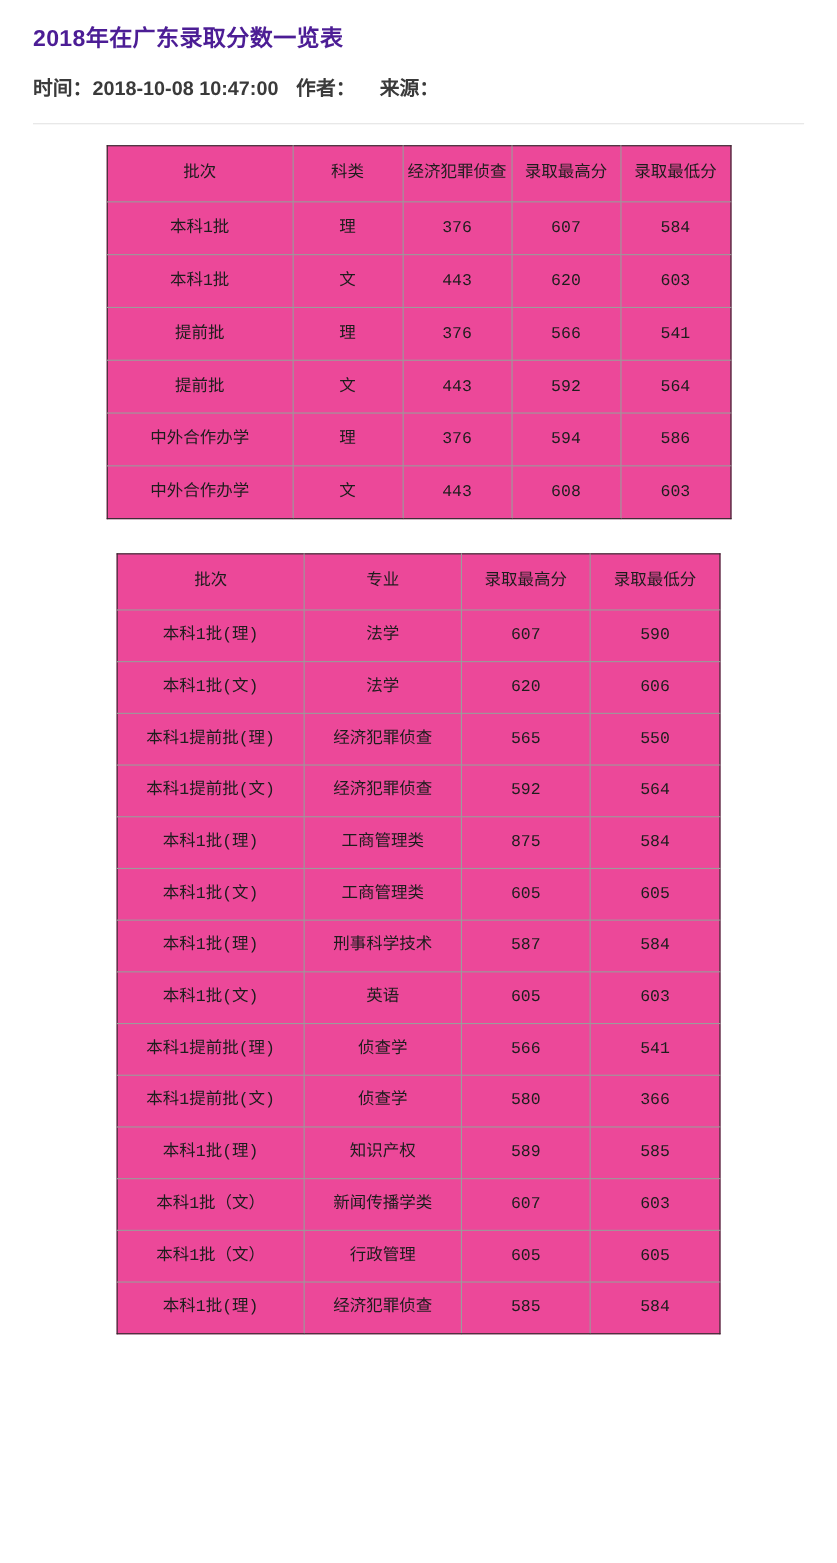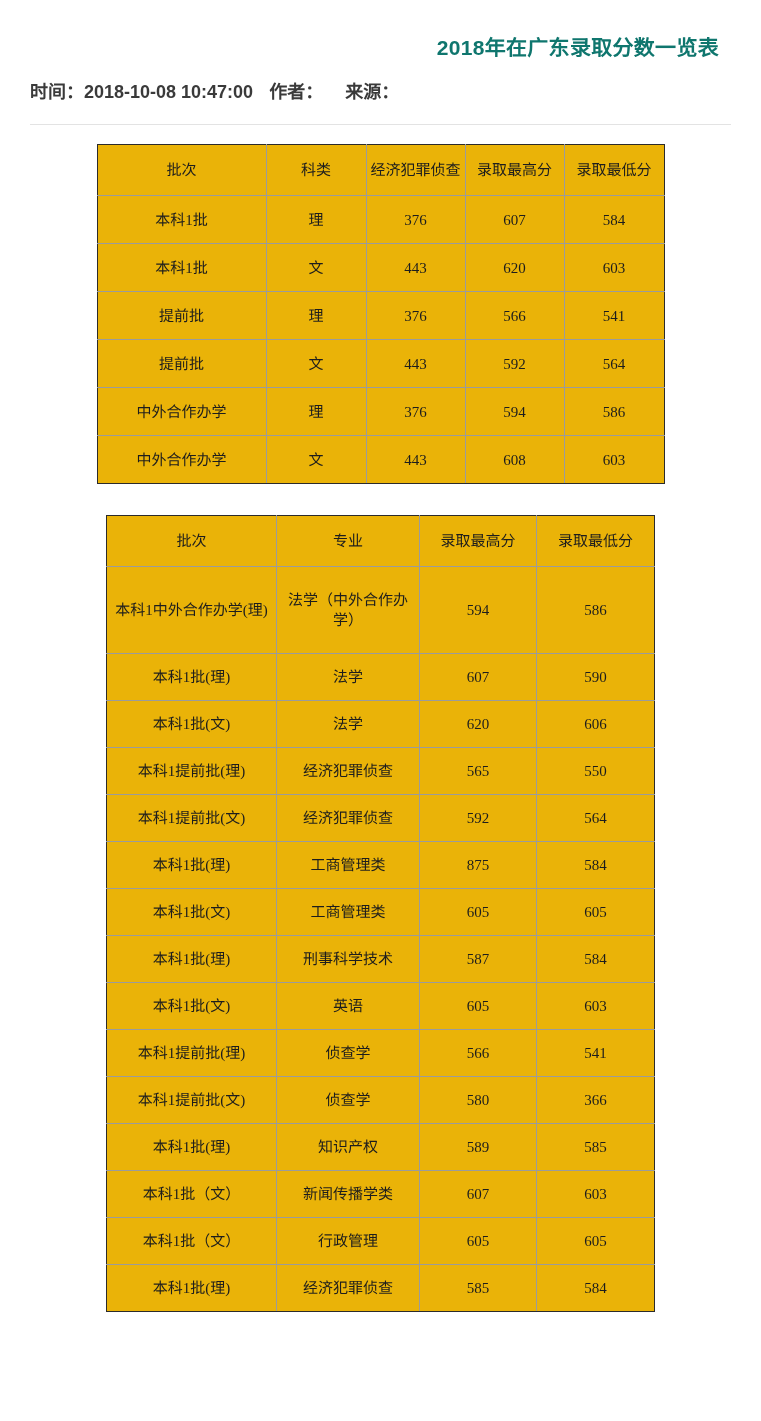--- a/index.html
+++ b/index.html
@@ -23,26 +23,25 @@
     padding: 0;
   }
 
   
   .article-header {
     padding: 22px 30px 0 30px;
   }
   .article-title {
     font-size: 21px;
     font-weight: bold;
-    color: #0f766e;
+    color: #4c1d95;
     letter-spacing: 0.3px;
-    margin: 12px;
+    margin: 0;
     line-height: 1.35;
     font-family: "Liberation Sans", "DejaVu Sans", sans-serif;
-    text-align: right;
   }
   .article-meta {
     margin-top: 17px;
     font-size: 18px;
     font-weight: bold;
     color: #3a3a3a;
     line-height: 1.5;
     white-space: nowrap;
   }
   .meta-seg { display: inline; }
@@ -63,22 +62,22 @@
   .table-wrap {
     display: flex;
     justify-content: center;
   }
   .table-wrap.t1 { margin-top: 19px; }
   .table-wrap.t2 { margin-top: 31px; }
 
   table.score-table {
     border-collapse: collapse;
     table-layout: fixed;
-    background: #eab308;
-    font-family: Liberation Serif, serif;
+    background: #ec4899;
+    font-family: Liberation Mono, monospace;
   }
   table.score-table td,
   table.score-table th {
     border: 1px solid #9b9b9b;
     text-align: center;
     vertical-align: middle;
     font-weight: normal;
     color: #1d1d1d;
     padding: 6px 4px;
     font-size: 15px;
@@ -217,26 +216,20 @@
           <col class="d2">
           <col class="d3">
       </colgroup>
       <tbody id="table-two-body">
           <tr class="head-row">
             <td>批次</td>
             <td>专业</td>
             <td>录取最高分</td>
             <td>录取最低分</td>
           </tr>
-          <tr class="tall-row">
-            <td>本科1中外合作办学(理)</td>
-            <td class="major-cell">法学（中外合作办学）</td>
-            <td>594</td>
-            <td>586</td>
-          </tr>
           <tr>
             <td>本科1批(理)</td>
             <td class="major-cell">法学</td>
             <td>607</td>
             <td>590</td>
           </tr>
           <tr>
             <td>本科1批(文)</td>
             <td class="major-cell">法学</td>
             <td>620</td>

